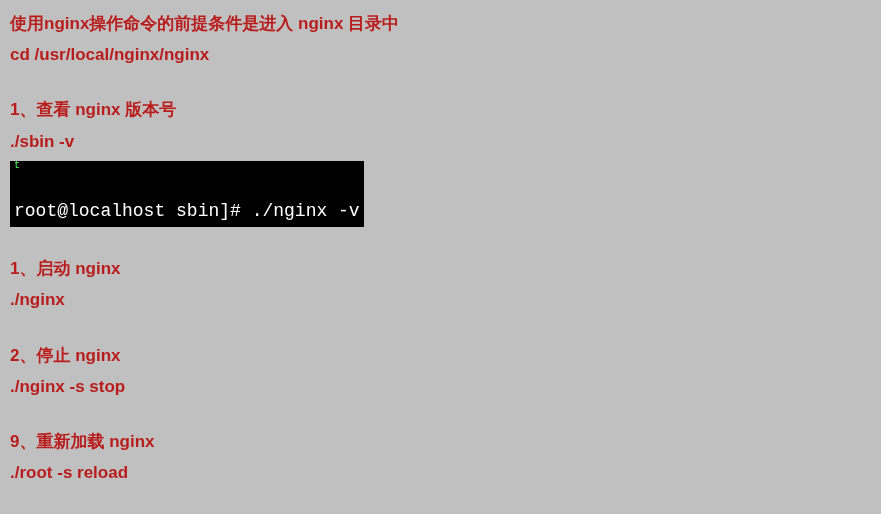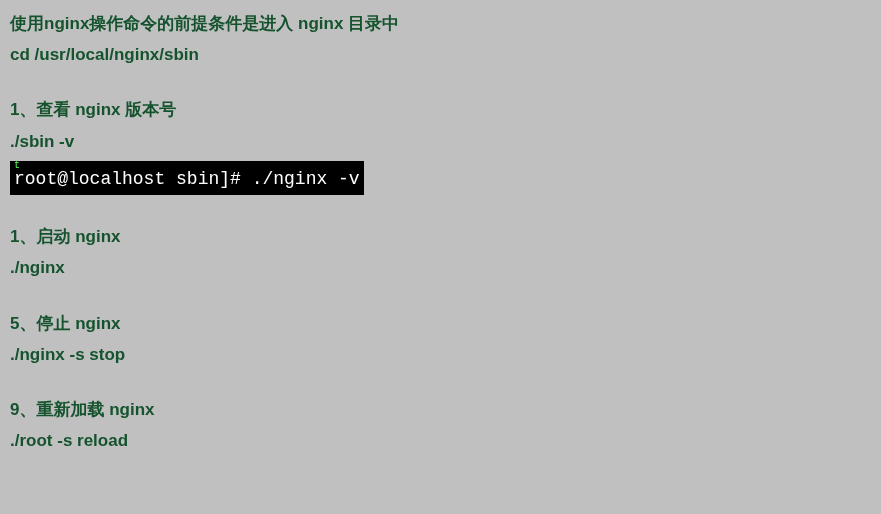--- a/index.html
+++ b/index.html
@@ -8,21 +8,21 @@
       box-sizing: border-box;
     }
     body {
       background-color: #c0c0c0;
       font-family: "Microsoft YaHei", "SimSun", Arial, sans-serif;
       padding: 10px;
       width: 881px;
       height: 514px;
     }
     .line {
-      color: #14532d;
+      color: #b91c1c;
       font-weight: bold;
       font-size: 17px;
       line-height: 1.6;
       margin-bottom: 4px;
     }
     .spacer {
       height: 24px;
     }
     .terminal {
       background-color: #000000;
@@ -36,48 +36,49 @@
       margin-bottom: 4px;
     }
     .terminal .green-dot {
       color: #55ff55;
       font-size: 10px;
       line-height: 0.5;
       display: block;
     }
     .terminal-line {
       white-space: pre;
+      margin-top: 32px;
     }
   </style>
 </head>
 <body>
 
 
 
 <div class="line">使用nginx操作命令的前提条件是进入 nginx 目录中</div>
-<div class="line">cd    /usr/local/nginx/sbin</div>
+<div class="line">cd    /usr/local/nginx/nginx</div>
 
 <div class="spacer"></div>
 
 <div class="line">1、查看 nginx 版本号</div>
 <div class="line"> ./sbin -v</div>
 
 <div class="terminal">
   <span class="green-dot">t</span>
   <div class="terminal-line">root@localhost sbin]# ./nginx -v</div>
 </div>
 
 <div class="spacer"></div>
 
 <div class="line">1、启动 nginx</div>
 <div class="line"> ./nginx</div>
 
 <div class="spacer"></div>
 
-<div class="line">5、停止 nginx</div>
+<div class="line">2、停止 nginx</div>
 <div class="line"> ./nginx    -s    stop</div>
 
 <div class="spacer"></div>
 
 <div class="line">9、重新加载 nginx</div>
 <div class="line"> ./root -s reload</div>
 
 
 
 

